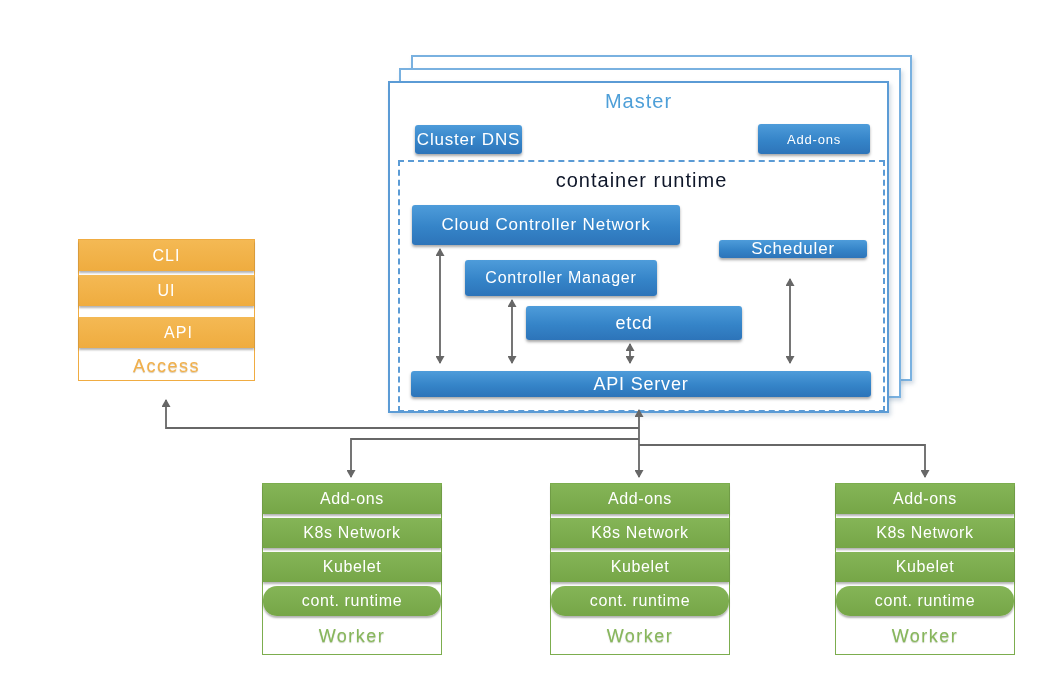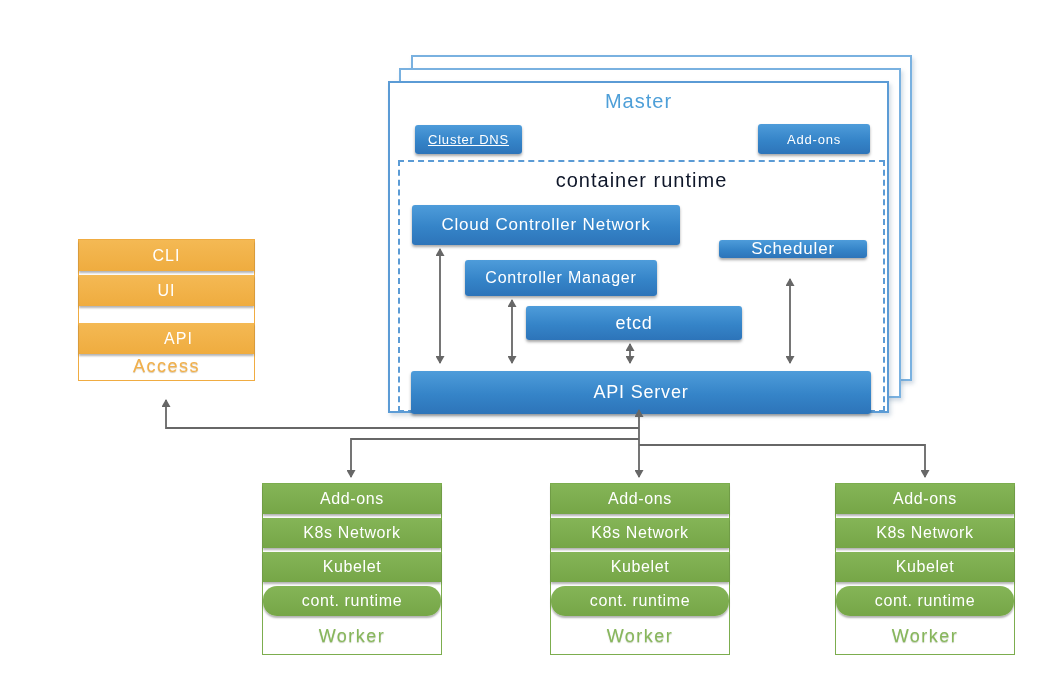--- a/index.html
+++ b/index.html
@@ -38,59 +38,59 @@
   .blue-box {
     position: absolute;
     background: linear-gradient(to bottom, #4e9cda 0%, #3584c8 55%, #2d74b9 100%);
     border-radius: 3px;
     box-shadow: 0 2px 3px rgba(0,0,0,0.35);
     color: #ffffff;
     text-align: center;
     letter-spacing: 0.8px;
     display: flex; align-items: center; justify-content: center;
   }
-  #cluster-dns-box { left: 25px;  top: 42px;  width: 107px; height: 29px; font-size: 13px; text-decoration: underline; }
+  #cluster-dns-box { left: 25px;  top: 42px;  width: 107px; height: 29px; font-size: 17px; }
   #addons-box      { left: 368px; top: 41px;  width: 112px; height: 30px; font-size: 13px; }
 
   #container-runtime-box {
     position: absolute;
     left: 8px; top: 77px; width: 487px; height: 252px;
     border: 2px dashed #5b9bd5;
     background: transparent;
   }
   .cr-title {
     position: absolute; left: 0; top: 7px; width: 100%;
     text-align: center;
     font-size: 20px; letter-spacing: 1px;
     color: #0f172a;
   }
   
   #ccm-box        { left: 12px;  top: 43px;  width: 268px; height: 40px; font-size: 17px; }
   #cm-box         { left: 65px;  top: 98px;  width: 192px; height: 36px; font-size: 16px; }
   #scheduler-box  { left: 319px; top: 78px;  width: 148px; height: 18px; font-size: 17px; }
   #etcd-box       { left: 126px; top: 144px; width: 216px; height: 34px; font-size: 18px; }
-  #api-server-box { left: 11px;  top: 209px; width: 460px; height: 43px; font-size: 18px; }
+  #api-server-box { left: 11px;  top: 209px; width: 460px; height: 26px; font-size: 18px; }
 
   
   #access-panel {
     position: absolute; left: 78px; top: 239px;
     width: 177px; height: 142px;
     background: #ffffff;
     border: 1px solid #f0ac42;
   }
   .access-row {
     position: absolute; left: 0; width: 100%; height: 31px;
     background: linear-gradient(to bottom, #f4b954 0%, #efac3f 100%);
     box-shadow: 0 2px 2px rgba(0,0,0,0.30);
     color: #ffffff; font-size: 16px; letter-spacing: 1px;
     display: flex; align-items: center; justify-content: center;
   }
   .access-row:nth-of-type(1) { top: 0px; }
   .access-row:nth-of-type(2) { top: 35px; }
-  .access-row:nth-of-type(3) { top: 83px; padding-left: 24px; }
+  .access-row:nth-of-type(3) { top: 77px; padding-left: 24px; }
   .access-title {
     position: absolute; left: 0; top: 101px; width: 100%; height: 51px;
     display: flex; align-items: center; justify-content: center;
     color: #f2b04a; font-size: 18px; letter-spacing: 1.5px;
     text-shadow: 0 1px 1px rgba(140,95,20,0.35);
   }
 
   
   .worker-node {
     position: absolute; top: 483px;

